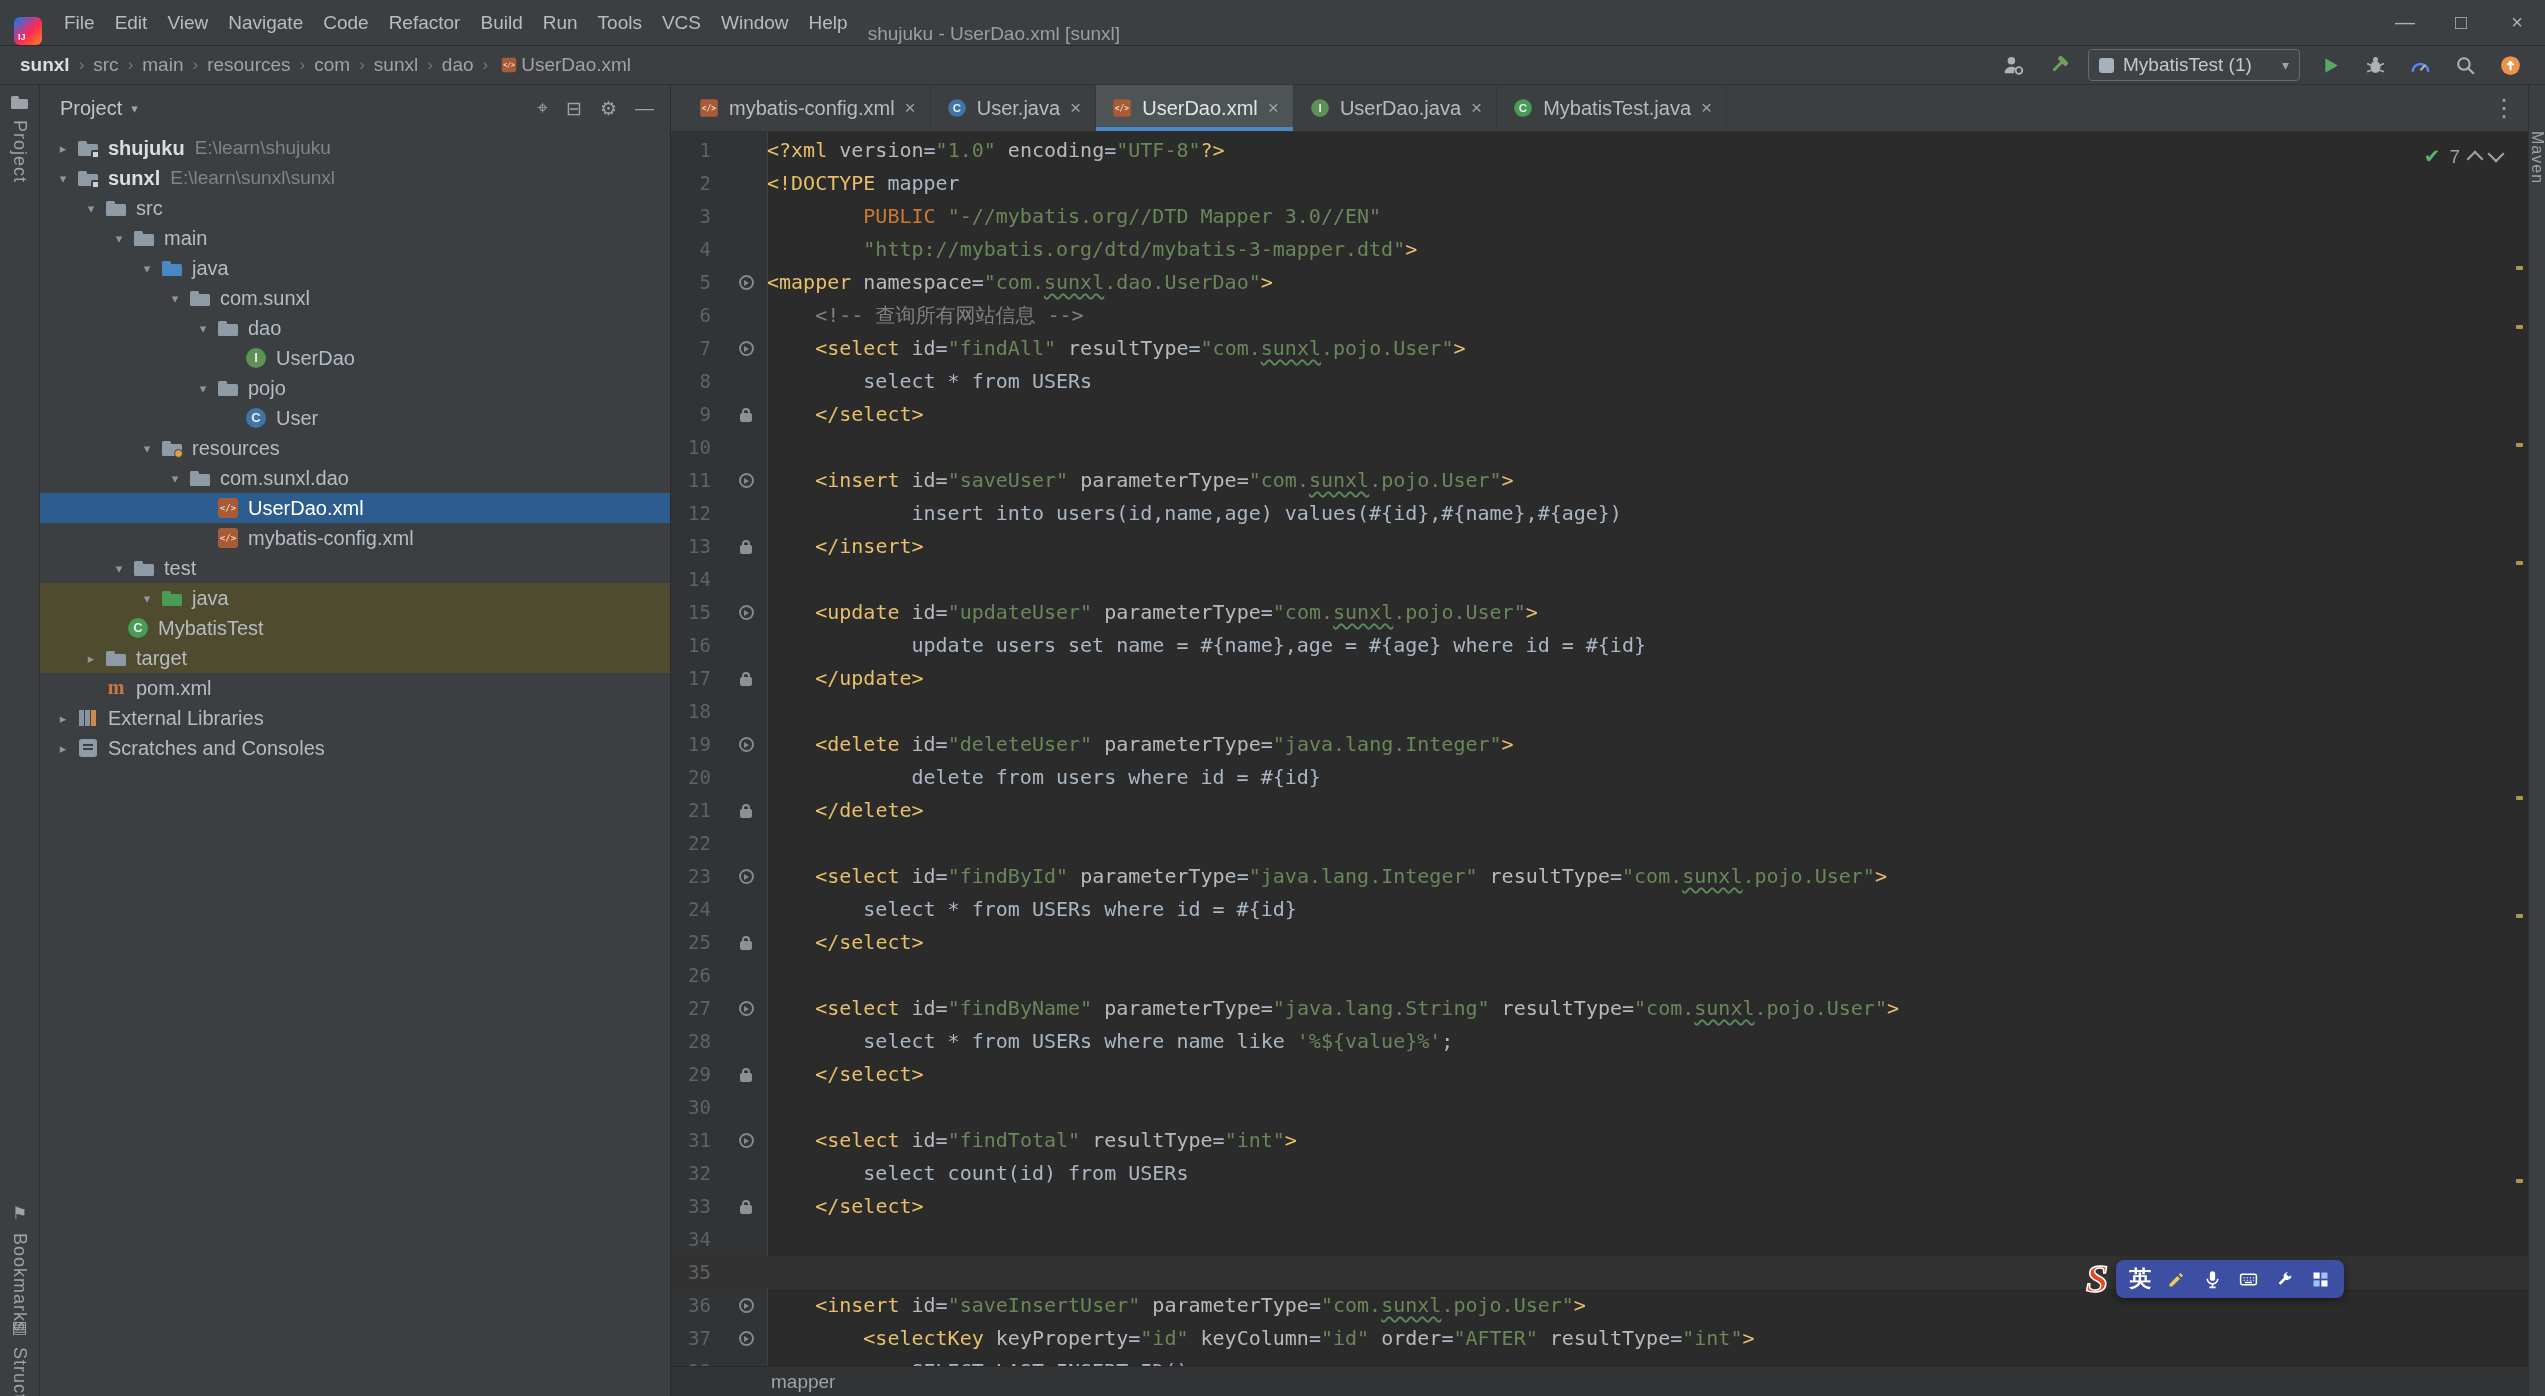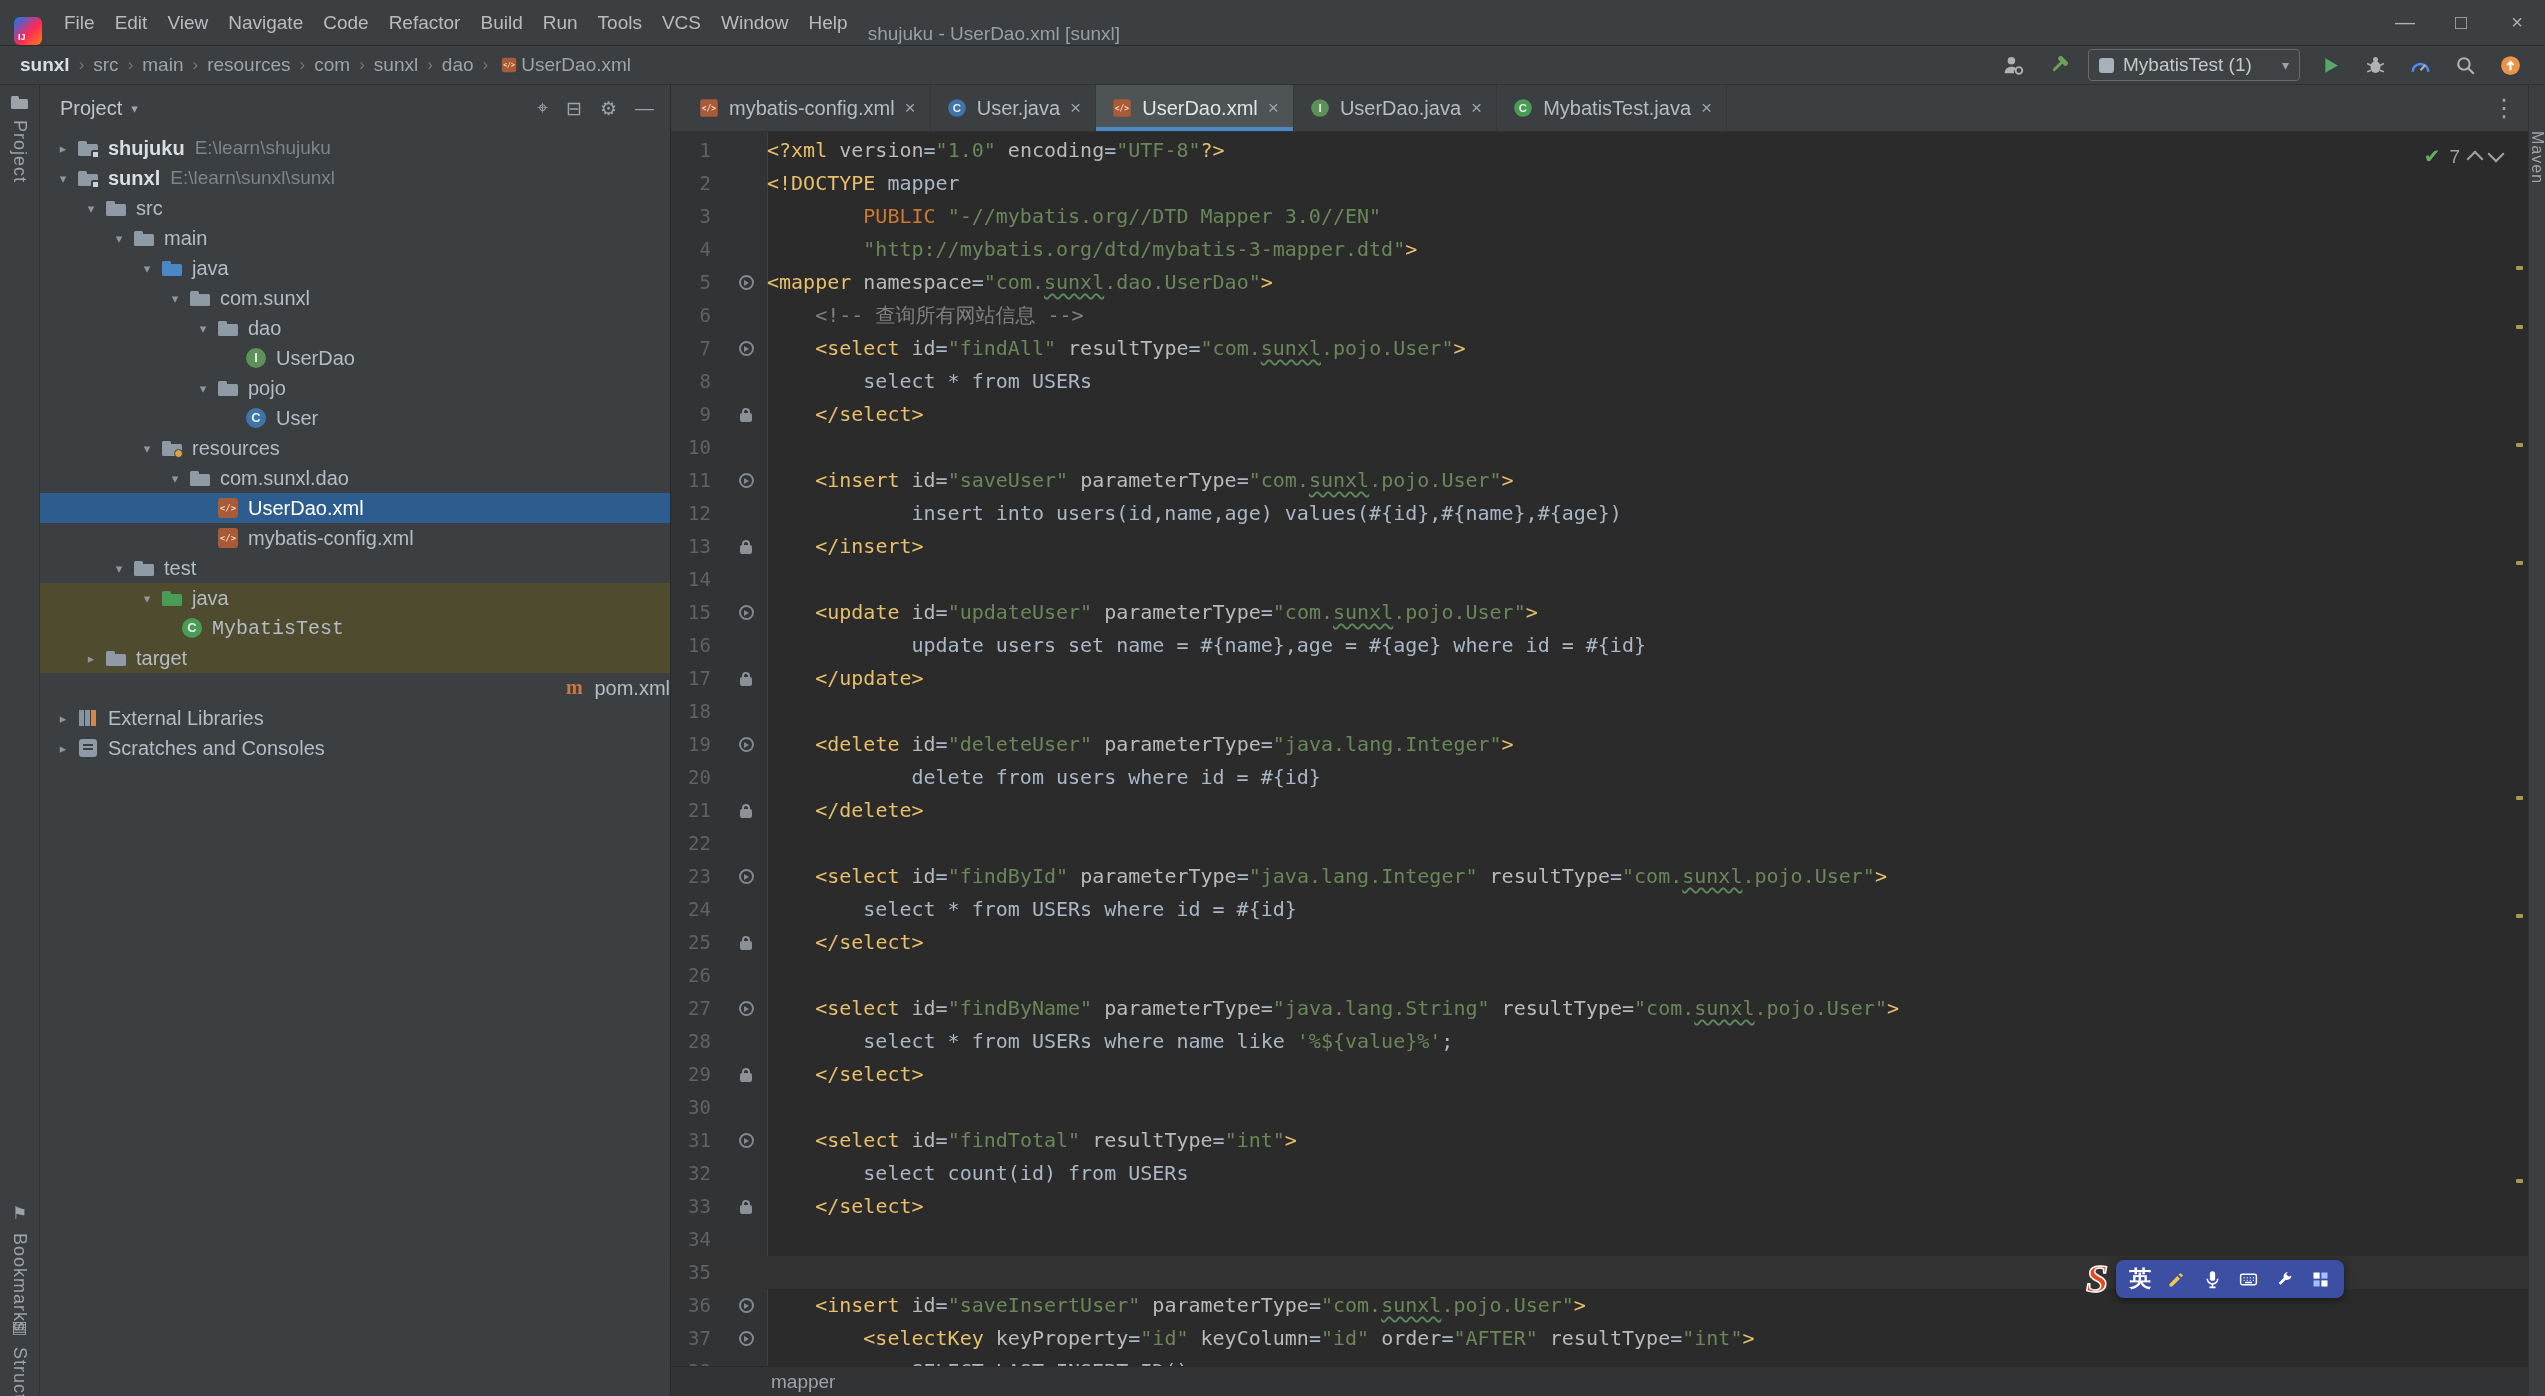--- a/index.html
+++ b/index.html
@@ -361,31 +361,31 @@
           <div class="trow" style="padding-left: 66px;">
             <span class="chev">▾</span>
             <span class="ic ic-folder f"></span>
             <span class="tlabel">test</span>
           </div>
           <div class="trow hl" style="padding-left: 94px;">
             <span class="chev">▾</span>
             <span class="ic ic-folder-test f"></span>
             <span class="tlabel">java</span>
           </div>
-          <div class="trow hl" style="padding-left: 114px; font-family: Liberation Mono, monospace;">
+          <div class="trow hl" style="padding-left: 60px;">
             <span class="chev"></span>
             <span class="ic ic-class-test"></span>
             <span class="tlabel">MybatisTest</span>
           </div>
           <div class="trow hl" style="padding-left: 38px;">
             <span class="chev">▸</span>
             <span class="ic ic-folder f"></span>
             <span class="tlabel">target</span>
           </div>
-          <div class="trow" style="padding-left: 38px; justify-content: flex-end;">
+          <div class="trow" style="padding-left: 38px;">
             <span class="chev"></span>
             <span class="ic ic-maven"></span>
             <span class="tlabel">pom.xml</span>
           </div>
           <div class="trow" style="padding-left: 10px;">
             <span class="chev">▸</span>
             <span class="ic ic-libs"></span>
             <span class="tlabel">External Libraries</span>
           </div>
           <div class="trow" style="padding-left: 10px;">

